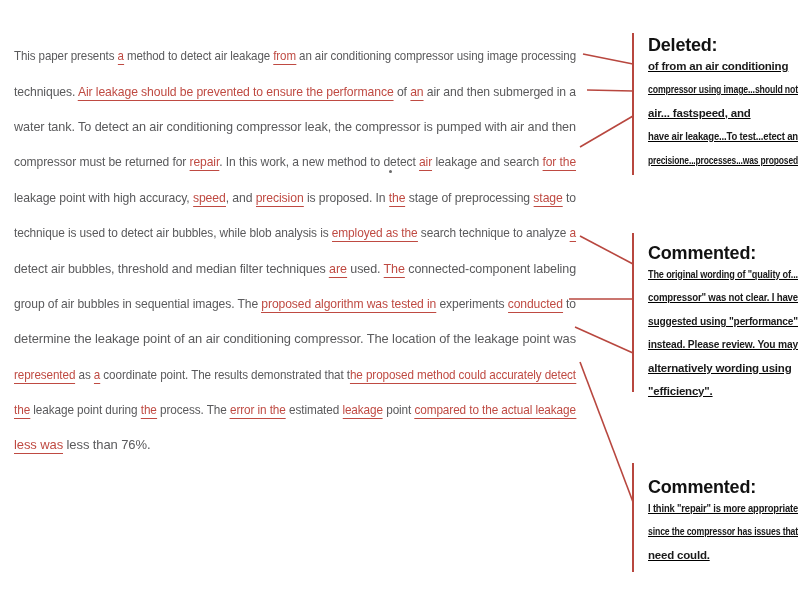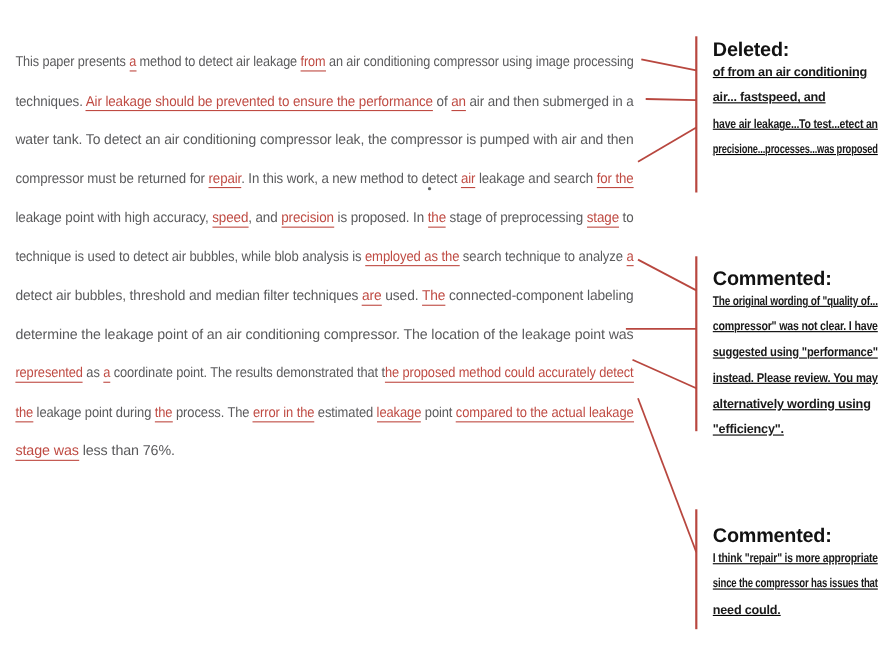--- a/index.html
+++ b/index.html
@@ -114,30 +114,33 @@
       <div class="doc-line">
         <span class="line-inner" style="transform: scaleX(0.937961);"><span class="seg">leakage point with high accuracy, </span><span class="seg insert">speed</span><span class="seg">, and </span><span class="seg insert">precision</span><span class="seg"> is proposed. In </span><span class="seg insert">the</span><span class="seg"> stage of preprocessing </span><span class="seg insert">stage</span><span class="seg"> to</span></span>
       </div>
       <div class="doc-line">
         <span class="line-inner" style="transform: scaleX(0.913868);"><span class="seg">technique is used to detect air bubbles, while blob analysis is </span><span class="seg insert">employed as the</span><span class="seg"> search technique to analyze </span><span class="seg insert">a</span></span>
       </div>
       <div class="doc-line">
         <span class="line-inner" style="transform: scaleX(0.962741);"><span class="seg">detect air bubbles, threshold and median filter techniques </span><span class="seg insert">are</span><span class="seg"> used. </span><span class="seg insert">The</span><span class="seg"> connected-component labeling</span></span>
       </div>
       <div class="doc-line">
+        <span class="line-inner" style="transform: scaleX(0.932152);"><span class="seg">group of air bubbles in sequential images. The </span><span class="seg insert">proposed algorithm was tested in</span><span class="seg"> experiments </span><span class="seg insert">conducted</span><span class="seg"> to</span></span>
+      </div>
+      <div class="doc-line">
         <span class="line-inner" style="transform: scaleX(0.992111);"><span class="seg">determine the leakage point of an air conditioning compressor. The location of the leakage point was</span></span>
       </div>
       <div class="doc-line">
         <span class="line-inner" style="transform: scaleX(0.898234);"><span class="seg insert">represented</span><span class="seg"> as </span><span class="seg insert">a</span><span class="seg"> coordinate point. The results demonstrated that t</span><span class="seg insert">he proposed method could accurately detect</span></span>
       </div>
       <div class="doc-line">
         <span class="line-inner" style="transform: scaleX(0.90563);"><span class="seg insert">the</span><span class="seg"> leakage point during </span><span class="seg insert">the</span><span class="seg"> process. The </span><span class="seg insert">error in the</span><span class="seg"> estimated </span><span class="seg insert">leakage</span><span class="seg"> point </span><span class="seg insert">compared to the actual leakage</span></span>
       </div>
       <div class="doc-line">
-        <span class="line-inner"><span class="seg insert">stage was</span><span class="seg"> less than 76%.</span></span>
+        <span class="line-inner"><span class="seg insert">less was</span><span class="seg"> less than 76%.</span></span>
       </div>
     </div>
 
   <div class="stray-dot"></div>
 
   <svg class="callout-svg" id="callout-svg">
       <line x1="633" y1="33" x2="633" y2="175" stroke="#b8473f" stroke-width="2"></line>
       <line x1="633" y1="233" x2="633" y2="392" stroke="#b8473f" stroke-width="2"></line>
       <line x1="633" y1="463" x2="633" y2="572" stroke="#b8473f" stroke-width="2"></line>
       <line x1="583" y1="54" x2="633" y2="64" stroke="#b8473f" stroke-width="1.6"></line>
@@ -149,20 +152,23 @@
       <line x1="580" y1="362" x2="633" y2="502" stroke="#b8473f" stroke-width="1.6"></line>
     </svg>
 
   <div class="comment" id="comment-0">
     <div class="c-title">Deleted:</div>
     <div class="c-body">
         <div class="c-line">
           <span class="c-line-inner">of from an air conditioning</span>
         </div>
         <div class="c-line">
+          <span class="c-line-inner" style="transform: scaleX(0.759554);">compressor using image...should not</span>
+        </div>
+        <div class="c-line">
           <span class="c-line-inner">air... fastspeed, and</span>
         </div>
         <div class="c-line">
           <span class="c-line-inner" style="transform: scaleX(0.828944);">have air leakage...To test...etect an</span>
         </div>
         <div class="c-line">
           <span class="c-line-inner" style="transform: scaleX(0.737044);">precisione...processes...was proposed</span>
         </div>
       </div>
   </div>

